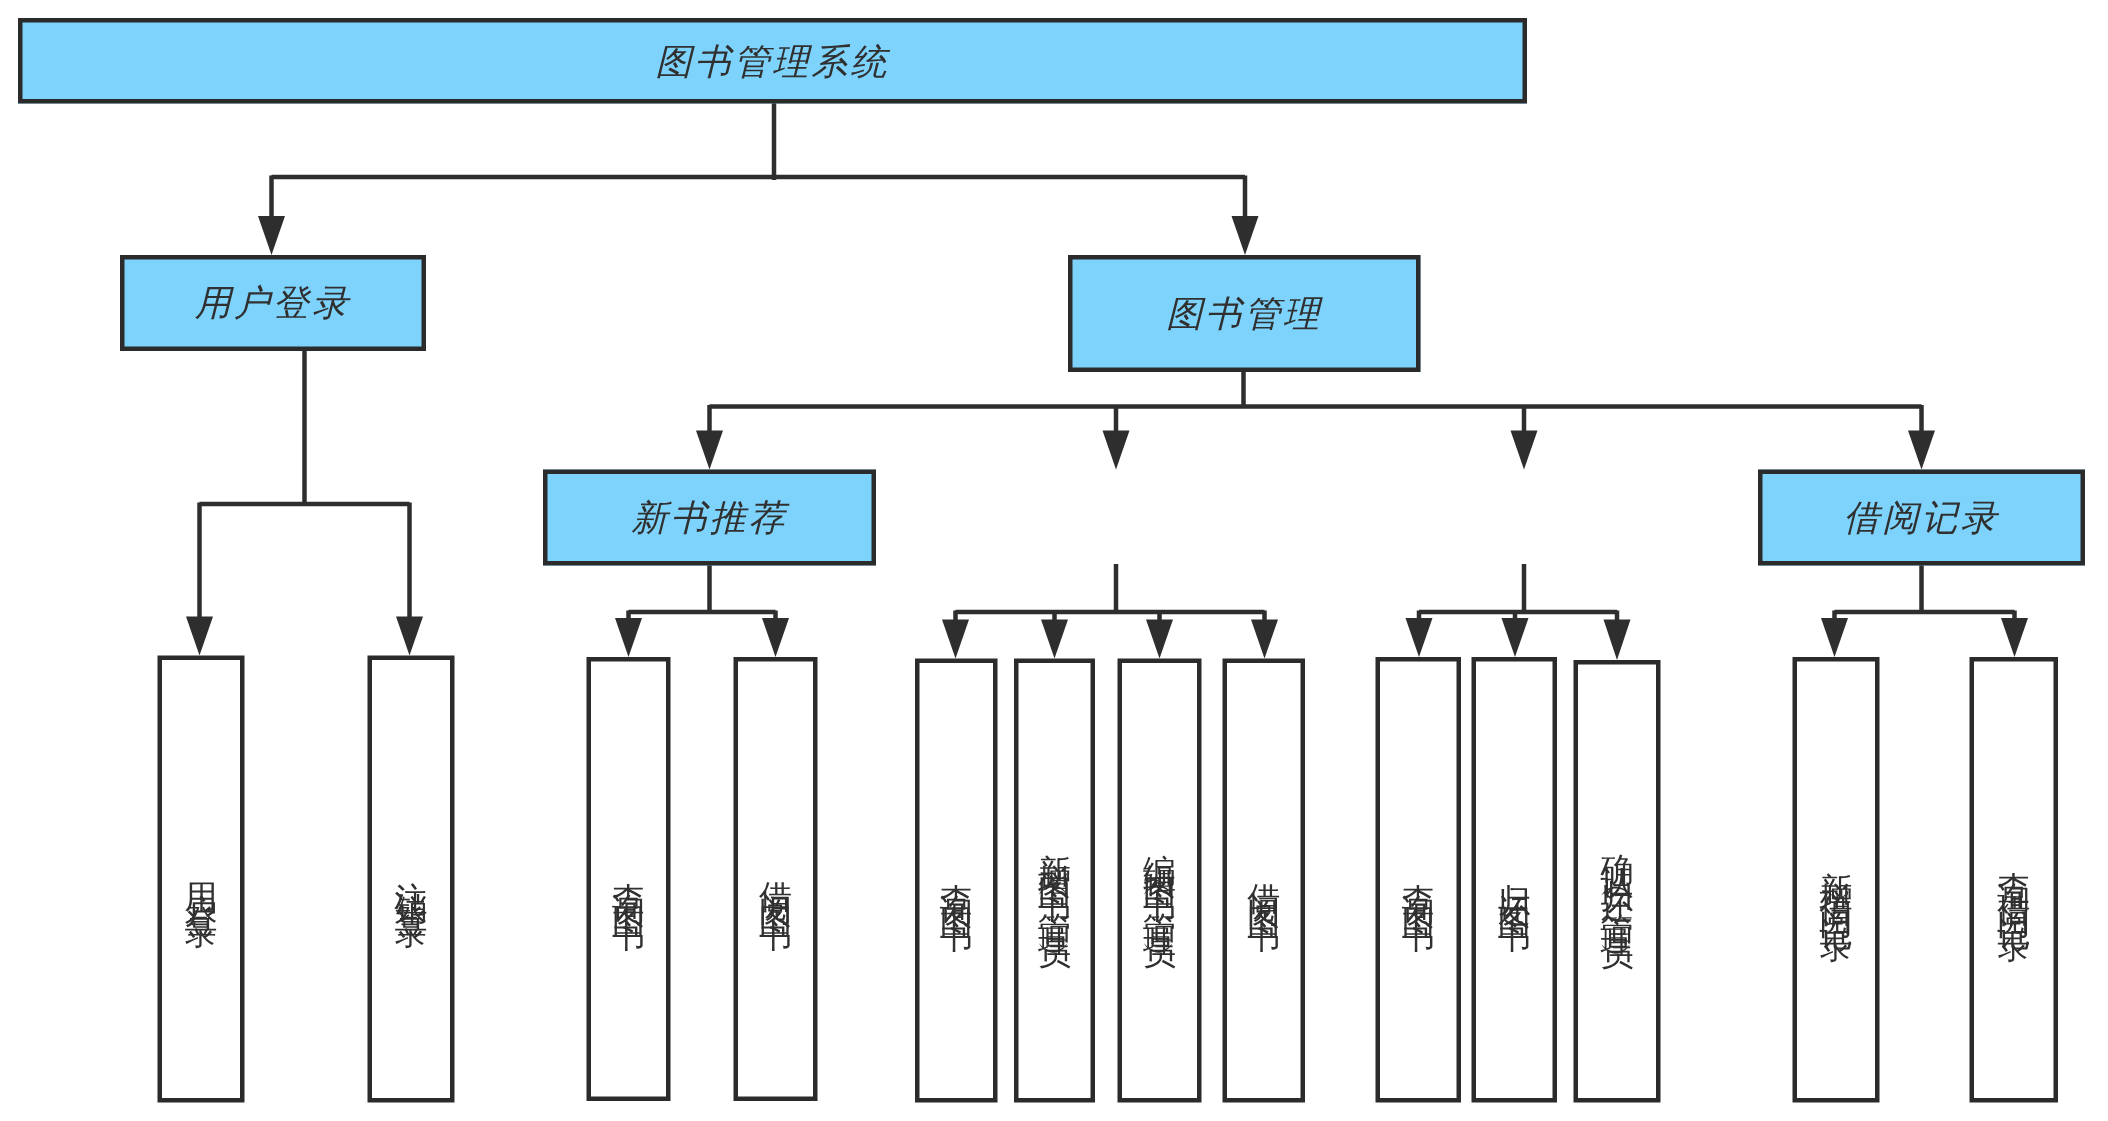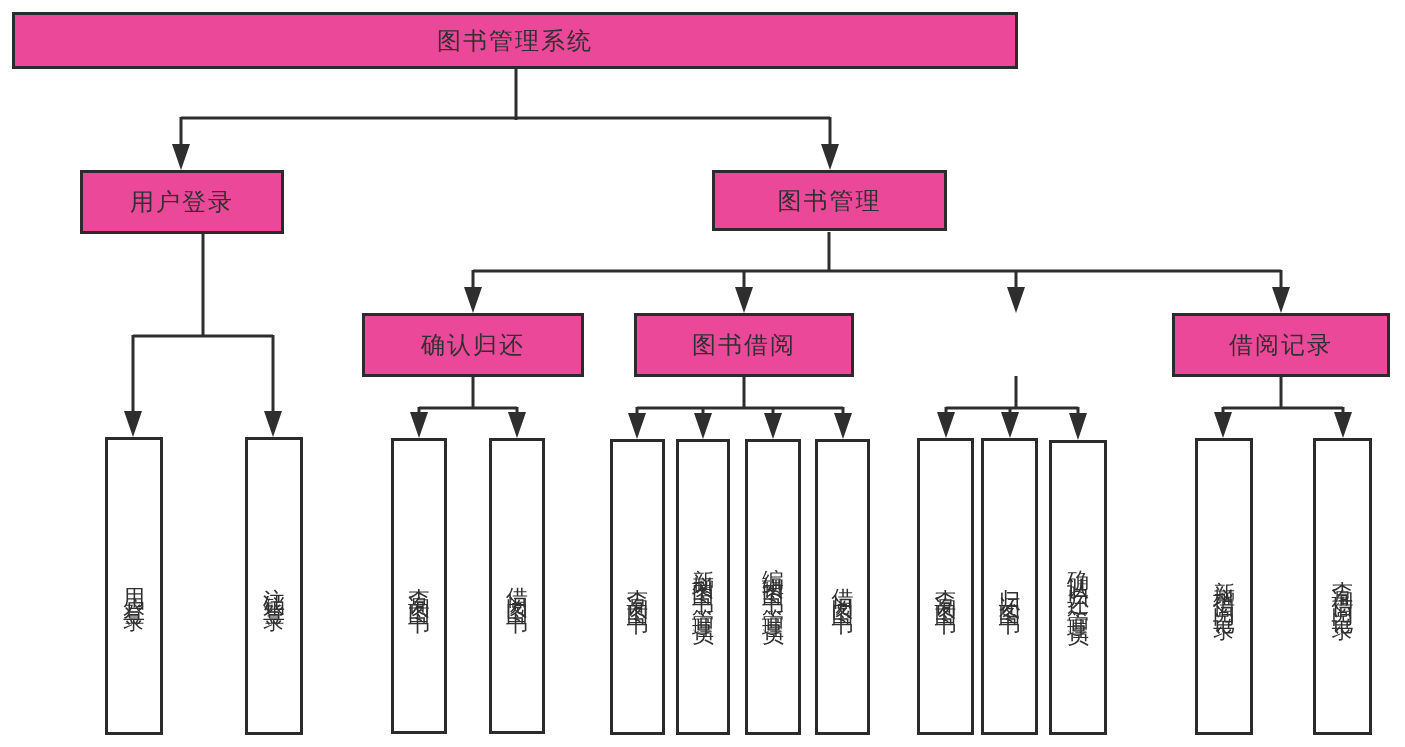--- a/index.html
+++ b/index.html
@@ -11,25 +11,26 @@
     color:#303030;
     overflow:hidden;
   }
   #wires{position:absolute;left:0;top:0;pointer-events:none;}
   #wires line{stroke:#2e2e2e;stroke-width:3;}
   #wires polygon{fill:#2e2e2e;}
   .box{
     position:absolute;
     box-sizing:border-box;
     border:3px solid #2b2b2b;
-    background:#ec4899;
+    background:#7dd3fc;
     display:flex;align-items:center;justify-content:center;
     font-size:24px;
     letter-spacing:2px;
     white-space:nowrap;
+    font-style:italic;
   }
   .vbox{
     position:absolute;
     box-sizing:border-box;
     border:3px solid #2b2b2b;
     background:#ffffff;
     display:flex;align-items:center;justify-content:center;
   }
   .vbox span{
     writing-mode:vertical-rl;
@@ -124,24 +125,23 @@
       <line x1="1223" y1="407" x2="1223" y2="421"></line>
         <polygon points="1214,412 1232,412 1223,438"></polygon>
       <line x1="1343" y1="407" x2="1343" y2="421"></line>
         <polygon points="1334,412 1352,412 1343,438"></polygon>
     </g>
   </svg>
 
   <div class="box" style="left:12px;top:12px;width:1006px;height:57px;">图书管理系统</div>
 
   <div class="box" style="left:80px;top:170px;width:204px;height:64px;">用户登录</div>
-  <div class="box" style="left:712px;top:170px;width:235px;height:61px;">图书管理</div>
+  <div class="box" style="left:712px;top:170px;width:235px;height:78px;">图书管理</div>
 
-  <div class="box" style="left:362px;top:313px;width:222px;height:64px;">确认归还</div>
-  <div class="box" style="left:634px;top:313px;width:220px;height:64px;">图书借阅</div>
+  <div class="box" style="left:362px;top:313px;width:222px;height:64px;">新书推荐</div>
   <div class="box" style="left:1172px;top:313px;width:218px;height:64px;">借阅记录</div>
 
   <div class="vbox" style="left:105px;top:437px;width:58px;height:298px;">
       <span>用户登录</span>
     </div>
   <div class="vbox" style="left:245px;top:437px;width:58px;height:298px;">
       <span>注销登录</span>
     </div>
 
   <div class="vbox" style="left:391px;top:438px;width:56px;height:296px;">

